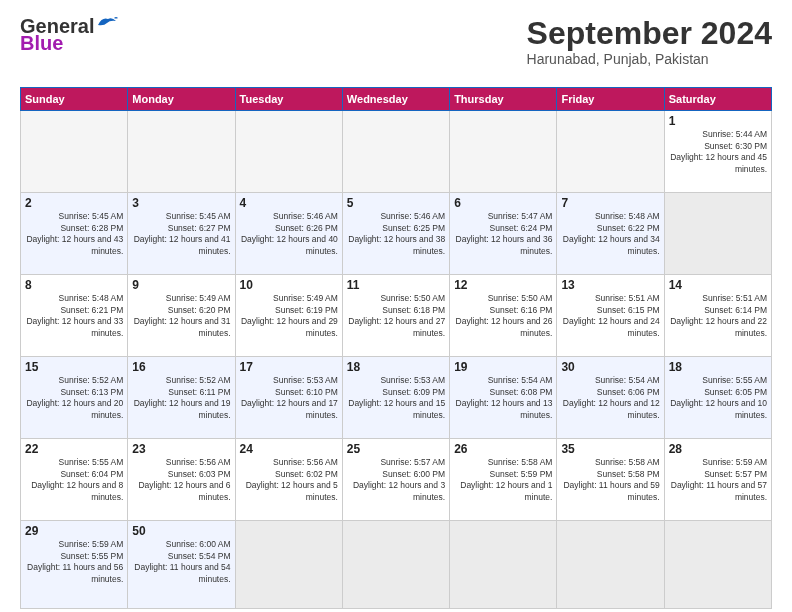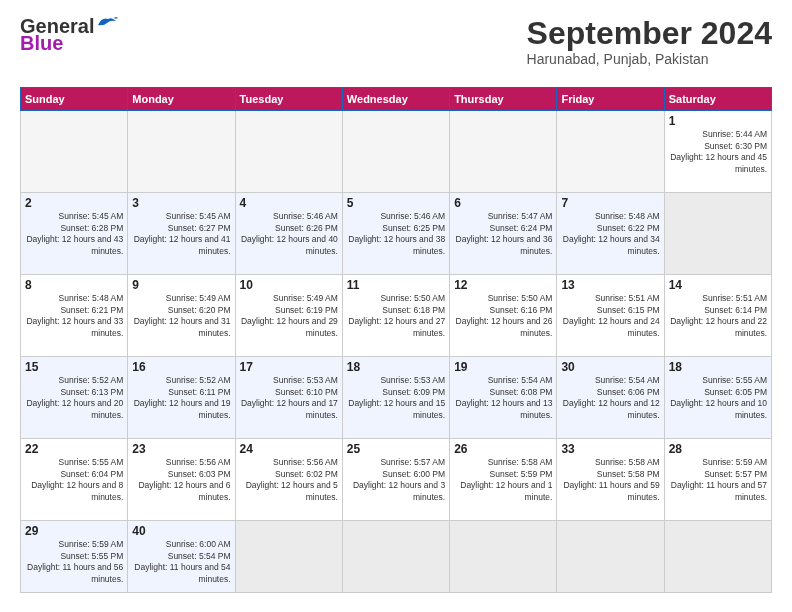--- a/index.html
+++ b/index.html
@@ -56,21 +56,21 @@
     }
     .calendar td {
       border: 1px solid #ccc;
       vertical-align: top;
       padding: 3px 4px;
       height: 82px;
       width: 106px;
       background: #fff;
     }
     .calendar tr:last-child td {
-      height: 72px;
+      height: 88px;
     }
     .day-num {
       font-size: 12px;
       font-weight: bold;
       color: #222;
       display: block;
       margin-bottom: 1px;
     }
     .day-info {
       font-size: 8.5px;
@@ -237,35 +237,35 @@
           </td>
           <td>
             <span class="day-num">25</span>
             <div class="day-info">Sunrise: 5:57 AM<br>Sunset: 6:00 PM<br>Daylight: 12 hours and 3 minutes.</div>
           </td>
           <td>
             <span class="day-num">26</span>
             <div class="day-info">Sunrise: 5:58 AM<br>Sunset: 5:59 PM<br>Daylight: 12 hours and 1 minute.</div>
           </td>
           <td>
-            <span class="day-num">33</span>
+            <span class="day-num">35</span>
             <div class="day-info">Sunrise: 5:58 AM<br>Sunset: 5:58 PM<br>Daylight: 11 hours and 59 minutes.</div>
           </td>
           <td>
             <span class="day-num">28</span>
             <div class="day-info">Sunrise: 5:59 AM<br>Sunset: 5:57 PM<br>Daylight: 11 hours and 57 minutes.</div>
           </td>
         </tr>
         <tr class="row-stripe">
           <td>
             <span class="day-num">29</span>
             <div class="day-info">Sunrise: 5:59 AM<br>Sunset: 5:55 PM<br>Daylight: 11 hours and 56 minutes.</div>
           </td>
           <td>
-            <span class="day-num">40</span>
+            <span class="day-num">50</span>
             <div class="day-info">Sunrise: 6:00 AM<br>Sunset: 5:54 PM<br>Daylight: 11 hours and 54 minutes.</div>
           </td>
           <td class="empty"></td>
           <td class="empty"></td>
           <td class="empty"></td>
           <td class="empty"></td>
           <td class="empty"></td>
         </tr>
       </tbody>
   </table>

